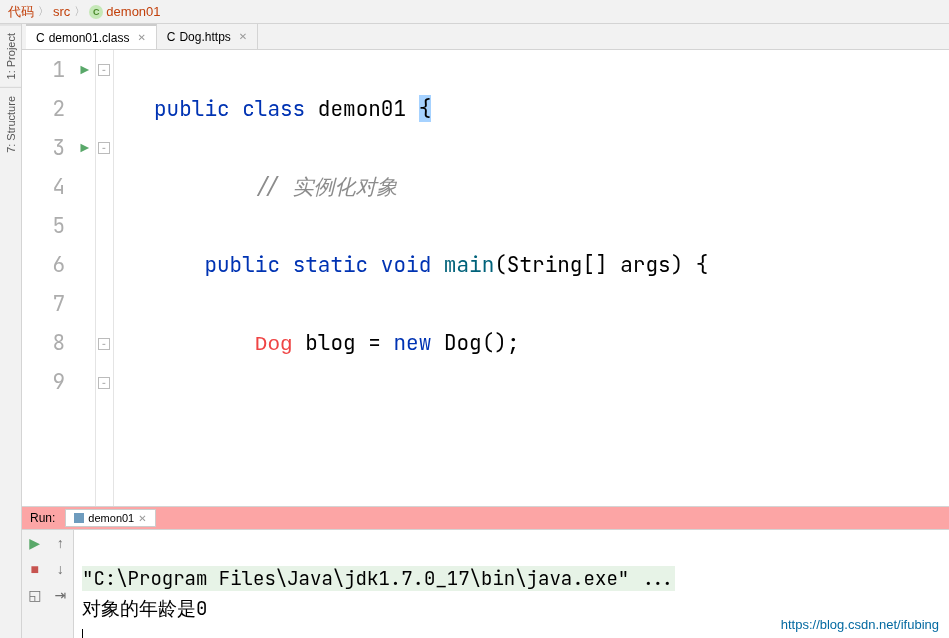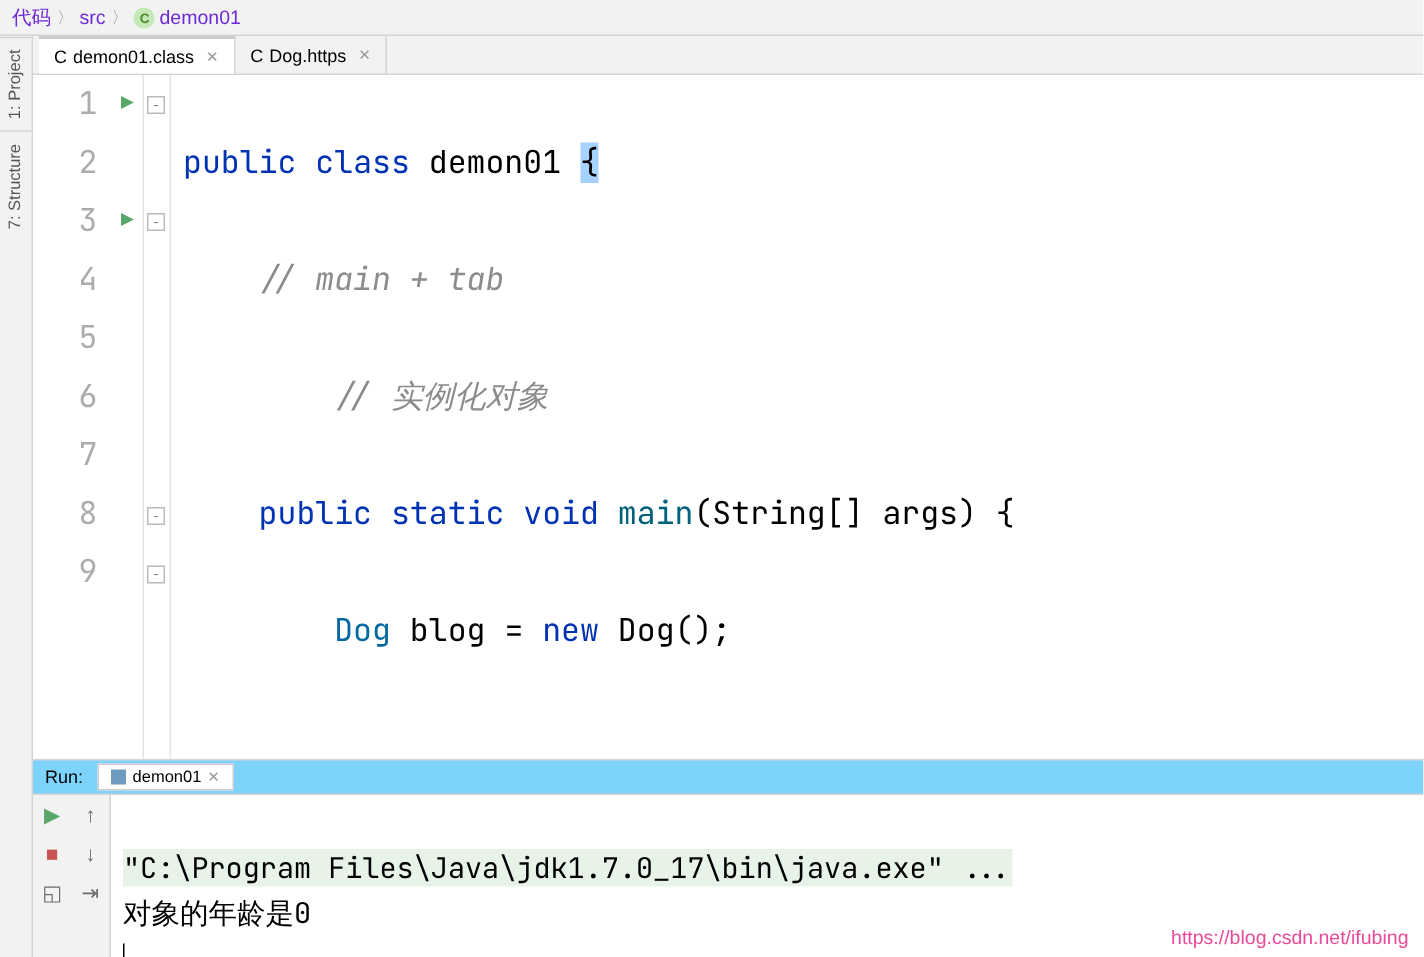--- a/index.html
+++ b/index.html
@@ -14,21 +14,21 @@
   position: relative;
 }
 .breadcrumb {
   display: flex;
   align-items: center;
   padding: 4px 8px;
   background: #f2f2f2;
   border-bottom: 1px solid #d4d4d4;
   height: 24px;
 }
-.breadcrumb span { margin-right: 4px; color: #6d28d9; }
+.breadcrumb span { margin-right: 4px; color: #c2410c; }
 .breadcrumb .chev { color: #999; font-size: 11px; }
 .breadcrumb .icon-c {
   width: 14px; height: 14px; display: inline-flex; justify-content: center; align-items: center;
   background: #c5e8b7; border-radius: 50%; color: #4a8a2a; font-size: 9px; font-weight: bold;
   margin-right: 3px;
 }
 .main-area {
   display: flex;
   height: calc(100% - 24px);
 }
@@ -114,32 +114,33 @@
   background: #fff;
   font-size: 9px;
   display: flex; justify-content: center; align-items: center;
   color: #888;
 }
 .code {
   flex: 1;
   white-space: pre;
   padding-left: 8px;
   position: relative;
+  margin-left: 32px;
 }
 .code .line { height: 39px; }
 .hl-caret { background: #a6d2ff; }
 .kw { color: #0033b3; font-weight: normal; }
 .comment { color: #8c8c8c; font-style: italic; }
 .method { color: #00627a; }
-.type { color: #0369a1; }
+.type { color: #ef4444; font-family: Liberation Mono, monospace; }
 .ident { color: #000; }
 .run-panel-hdr {
   display: flex;
   align-items: center;
-  background: #7dd3fc;
+  background: #fca5a5;
   border-top: 1px solid #d4d4d4;
   border-bottom: 1px solid #d4d4d4;
   padding: 3px 8px;
   height: 24px;
   gap: 10px;
 }
 .run-panel-hdr .lbl { font-size: 12px; color: #000; }
 .run-tab {
   display: flex; align-items: center; gap: 4px;
   padding: 2px 8px;
@@ -174,21 +175,21 @@
   font-size: 19px;
   line-height: 30px;
   padding: 4px 8px;
   background: #fff;
   white-space: pre;
 }
 .console .cmd { background: #e7f3e7; }
 .watermark {
   position: absolute;
   right: 10px; bottom: 6px;
-  color: #ec4899;
+  color: #0369a1;
   font-size: 13px;
   pointer-events: none;
 }
 .caret {
   display: inline-block;
   width: 1px; height: 22px;
   background: #000;
   vertical-align: middle;
 }
 </style>
@@ -241,21 +242,20 @@
         <div class="ln">9</div>
       </div>
       <div class="fold-col">
         <div class="fold-mark" style="top:14px;">−</div>
         <div class="fold-mark" style="top:92px;">−</div>
         <div class="fold-mark" style="top:288px;">−</div>
         <div class="fold-mark" style="top:327px;">−</div>
       </div>
       <div class="code">
 <div class="line"><span class="kw">public</span> <span class="kw">class</span> <span class="ident">demon01</span> <span class="hl-caret">{</span></div>
-<div class="line">    <span class="comment">// main + tab</span></div>
 <div class="line">        <span class="comment">// 实例化对象</span></div>
 <div class="line">    <span class="kw">public</span> <span class="kw">static</span> <span class="kw">void</span> <span class="method">main</span><span>(String[] args) {</span></div>
 <div class="line">        <span class="type">Dog</span> <span class="ident">blog</span> <span>=</span> <span class="kw">new</span> <span>Dog();</span></div>
 
 
 
 
       </div>
     </div>
 

